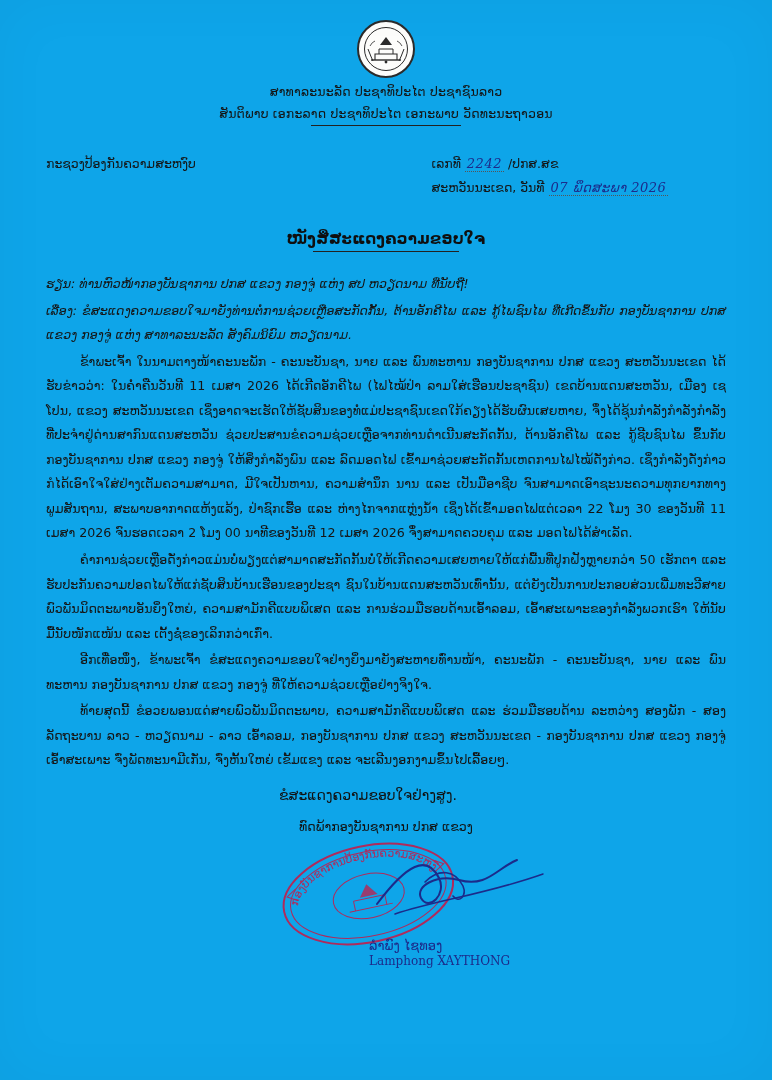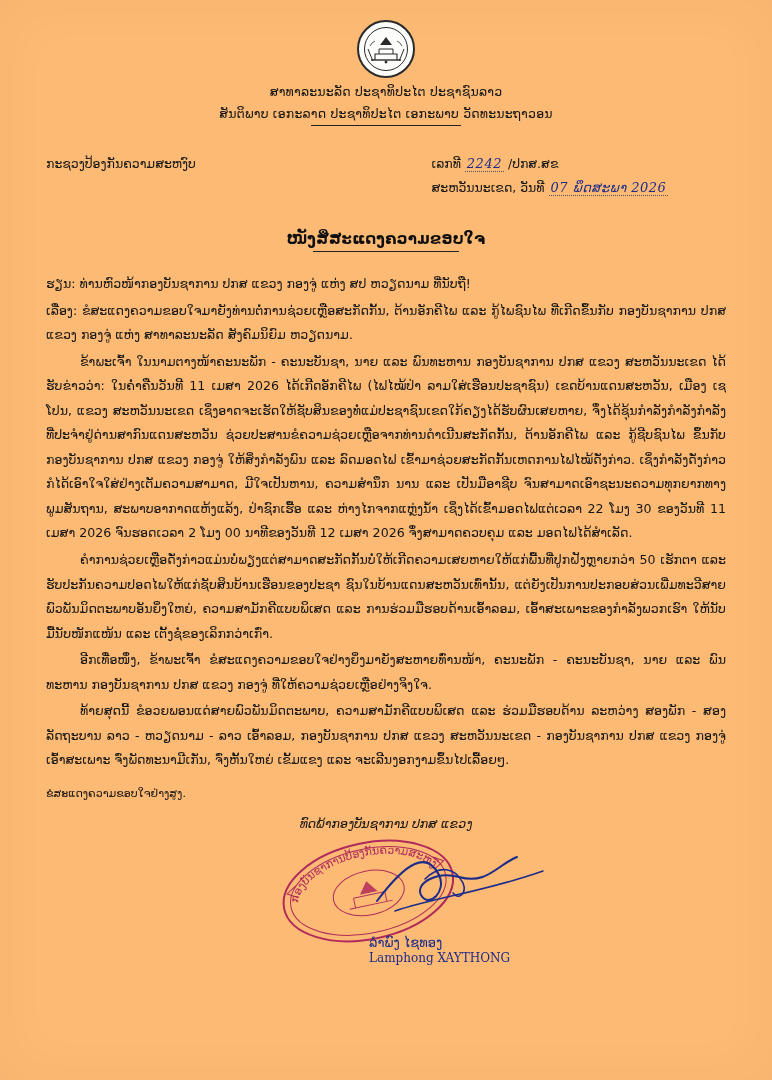--- a/index.html
+++ b/index.html
@@ -13,21 +13,21 @@
     font-family: "DejaVu Sans", "Liberation Sans", sans-serif;
     color: #111111;
     position: relative;
   }
   .page {
     width: 772px;
     height: 1080px;
     position: relative;
     box-sizing: border-box;
     padding: 14px 46px 0 46px;
-    background: #fdba74;
+    background: #0ea5e9;
     overflow: hidden;
   }
   
   .emblem-wrap {
     display: flex;
     justify-content: center;
     margin-top: 6px;
   }
   .emblem {
     width: 54px;
@@ -101,37 +101,36 @@
     margin-top: 20px;
     font-size: 12.6px;
     line-height: 1.95;
     text-align: justify;
     color: #151515;
   }
   .body p {
     margin: 0 0 2px 0;
     text-indent: 34px;
   }
-  .body p.no-indent { text-indent: 0; }
+  .body p.no-indent { text-indent: 0; font-style: italic; }
 
   .closing {
     margin-top: 14px;
-    text-align: left;
-    font-size: 11px;
+    text-align: center;
+    font-size: 14px;
     padding-right: 36px;
   }
 
   .sign-block {
     margin-top: 16px;
     text-align: center;
   }
   .sign-role {
     font-size: 12.6px;
     margin-bottom: 4px;
-    font-style: italic;
   }
   .stamp-area {
     position: relative;
     height: 132px;
     margin-top: 2px;
   }
   .stamp {
     position: absolute;
     left: 50%;
     transform: translateX(-58%);

